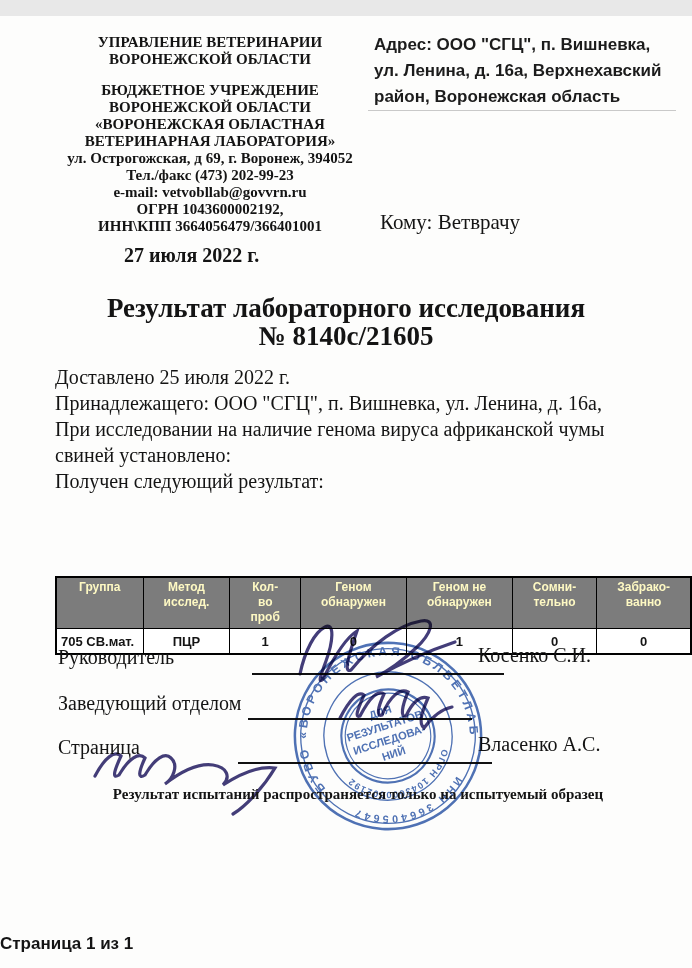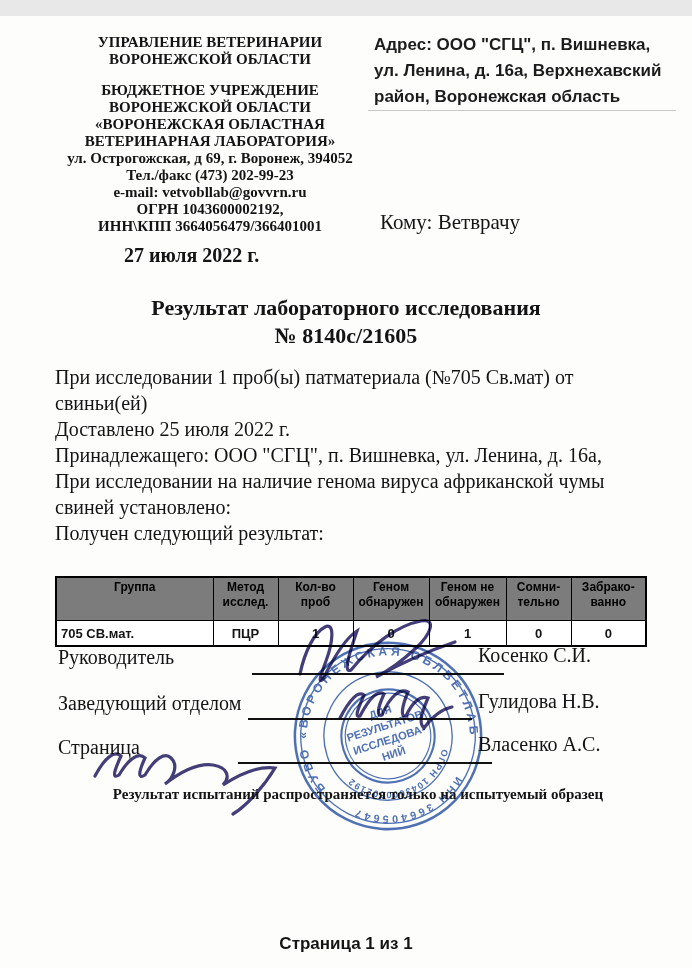--- a/index.html
+++ b/index.html
@@ -19,52 +19,52 @@
   
   .addr{
     position:absolute;left:374px;top:16px;width:312px;
     font-family:"Liberation Sans",sans-serif;font-weight:600;
     font-size:17px;line-height:26px;color:#1c1c1c;
   }
   .addr-underline{position:absolute;left:368px;top:94px;width:308px;height:1px;background:#c9c9c9;}
   .kome{position:absolute;left:380px;top:194px;font-size:21px;}
   .docdate{position:absolute;left:124px;top:228px;font-size:20px;font-weight:bold;}
   .title{position:absolute;left:0;top:278px;width:100%;text-align:center;
-    font-size:22px;font-weight:bold;line-height:28px;}
+    font-size:27px;font-weight:bold;line-height:28px;}
   
   .bodytext{position:absolute;left:55px;top:348px;width:600px;font-size:20px;line-height:26px;}
   .bodytext p{margin:0;}
   
   table.results{
     position:absolute;left:55px;top:560px;border-collapse:collapse;
     font-family:"Liberation Sans",sans-serif;
   }
   table.results th,table.results td{border:1px solid #000;}
   table.results{border:2px solid #000;}
   table.results th{
-    background:#7c7c7c;color:#000000;font-size:12px;font-weight:bold;
-    padding:2px 4px 3px;vertical-align:top;text-align:center;line-height:15px;height:37px;
+    background:#7c7c7c;color:#fef9c3;font-size:12px;font-weight:bold;
+    padding:2px 20px 3px;vertical-align:top;text-align:center;line-height:15px;height:37px;
   }
   table.results td{
     font-size:13px;font-weight:bold;text-align:center;padding:3px 4px;height:18px;background:#fff;
   }
   table.results td.left{text-align:left;}
   
   .sig-role{position:absolute;left:58px;font-size:20px;}
   .sig-name{position:absolute;left:478px;font-size:20px;}
   .sig-line{position:absolute;height:2px;background:#111;}
   
   .stamp{position:absolute;left:291px;top:623px;width:194px;height:194px;
     mix-blend-mode:multiply;opacity:.9;}
   
   .ink{position:absolute;left:0;top:0;width:692px;height:968px;
     mix-blend-mode:multiply;pointer-events:none;}
   .disclaimer{position:absolute;left:12px;top:770px;width:100%;text-align:center;
     font-size:15px;font-weight:bold;}
-  .pagenum{position:absolute;left:0;top:918px;width:100%;text-align:center;
+  .pagenum{position:absolute;left:0;top:918px;width:100%;
     font-family:"Liberation Sans",sans-serif;font-weight:600;font-size:17px;}
 </style>
 </head>
 <body>
 
 <div class="page">
 
   <div class="letterhead">
     <div class="dept">
       <div class="line">УПРАВЛЕНИЕ ВЕТЕРИНАРИИ</div>
@@ -94,24 +94,20 @@
 
   <div class="docdate">27 июля 2022 г.</div>
 
   <div class="title">
     <div>Результат лабораторного исследования</div>
     <div>№ 8140с/21605</div>
   </div>
 
   <div class="bodytext">
     <p>
-      <span style="display:block">При исследовании 1 проб(ы) патматериала (№705 Св.мат) от</span>
-      <span style="display:block">свиньи(ей)</span>
-    </p>
-    <p>
       <span style="display:block">Доставлено 25 июля 2022 г.</span>
     </p>
     <p>
       <span style="display:block">Принадлежащего: ООО "СГЦ", п. Вишневка, ул. Ленина, д. 16а,</span>
     </p>
     <p>
       <span style="display:block">При исследовании на наличие генома вируса африканской чумы</span>
       <span style="display:block">свиней установлено:</span>
     </p>
     <p>
@@ -168,21 +164,20 @@
       <td>0</td>
     </tr>
   </tbody>
     </table>
 
   <div class="sig-role" style="top:630px">Руководитель</div>
   <div class="sig-name" style="top:628px">Косенко С.И.</div>
   <div class="sig-line" style="left:252px;top:657px;width:252px"></div>
 
   <div class="sig-role" style="top:676px">Заведующий отделом</div>
-  <div class="sig-name" style="top:674px">Гулидова Н.В.</div>
   <div class="sig-line" style="left:248px;top:702px;width:224px"></div>
 
   <div class="sig-role" style="top:720px">Страница</div>
   <div class="sig-name" style="top:717px">Власенко А.С.</div>
   <div class="sig-line" style="left:238px;top:746px;width:254px"></div>
 
   <svg class="stamp" viewBox="-100 -100 200 200">
     <g transform="rotate(-18)" fill="none" stroke="#3c63ae">
       <circle r="96" stroke-width="2.6"></circle>
       <circle r="90" stroke-width="1.4"></circle>

